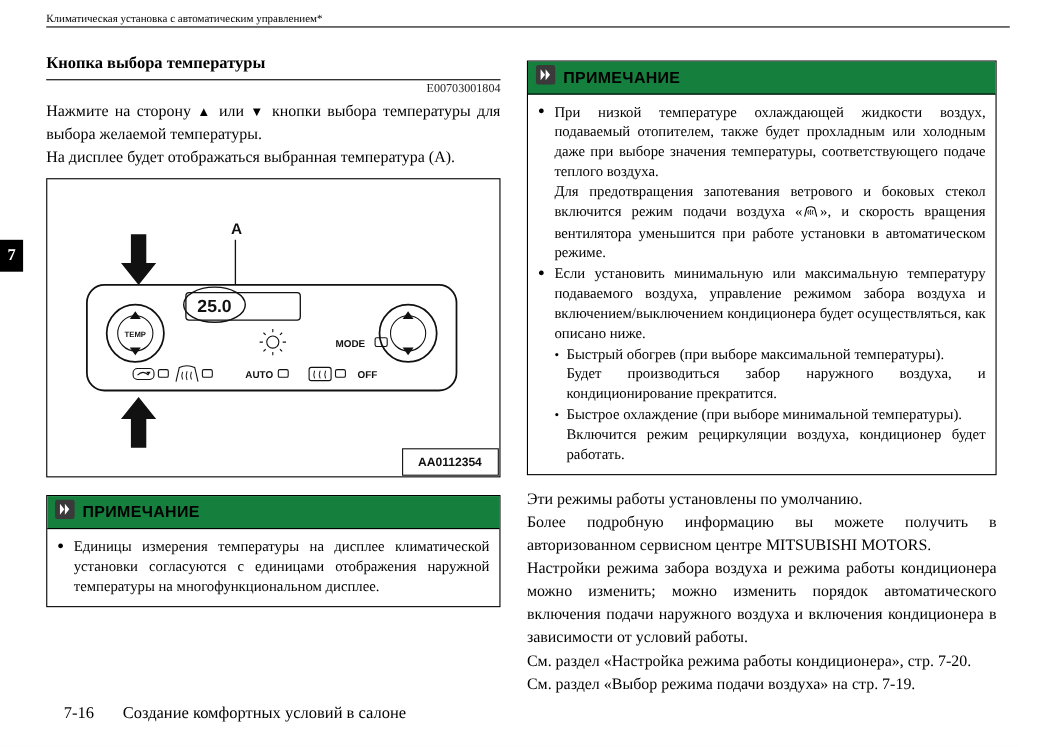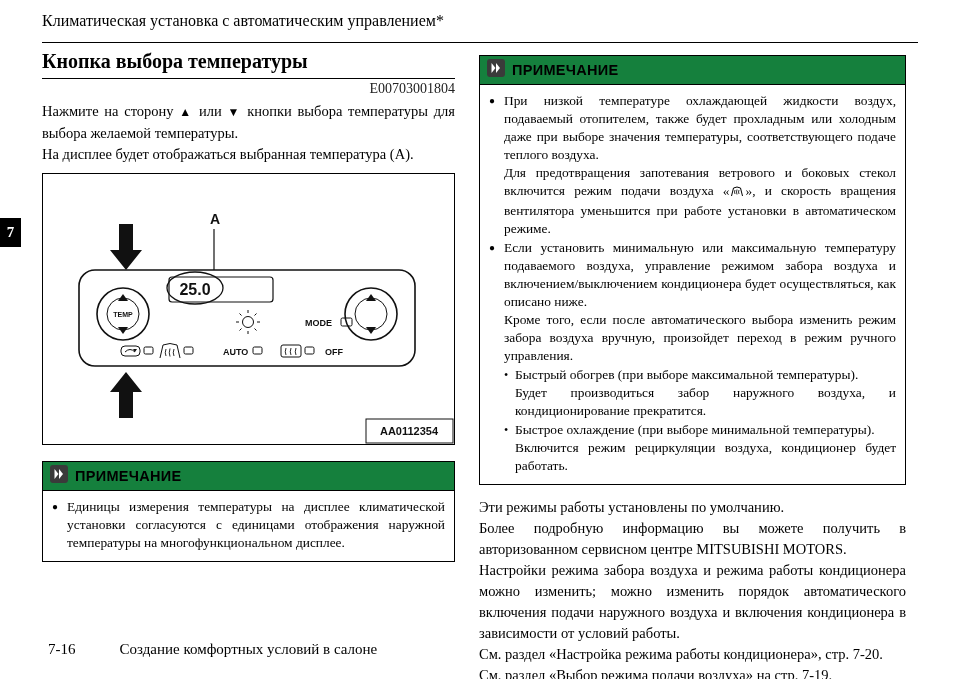--- a/index.html
+++ b/index.html
@@ -4,33 +4,33 @@
 <style>
   * { margin:0; padding:0; box-sizing:border-box; }
   html,body { background:#e8e8e8; }
   .page {
     position:relative; width:960px; height:679px; background:#ffffff;
     font-family:"Liberation Serif", serif; color:#000; overflow:hidden;
     margin:0 auto;
   }
   .header {
     position:absolute; left:42px; top:12px; width:876px;
-    font-size:16px; padding-bottom:12px; border-bottom:1px solid #000;
+    font-size:10px; padding-bottom:1px; border-bottom:1px solid #000;
   }
   .chapter-tab {
     position:absolute; left:0; top:218px; width:21px; height:29px;
     background:#000; color:#fff; font-weight:bold; font-size:15px;
     display:flex; align-items:center; justify-content:center;
   }
   .col-left { position:absolute; left:42px; top:50px; width:413px; }
   .col-right { position:absolute; left:479px; top:55px; width:427px; }
   .section-title {
-    font-size:20px; font-weight:bold; border-bottom:1px solid #000; padding-bottom:5px;
-  }
-  .ref-code { text-align:right; font-size:14px; margin-top:2px; color:#222; }
+    font-size:15px; font-weight:bold; border-bottom:1px solid #000; padding-bottom:5px;
+  }
+  .ref-code { text-align:right; font-size:11px; margin-top:2px; color:#222; }
   .intro { margin-top:4px; font-size:14.5px; line-height:21px; text-align:justify; }
   .tri { font-size:12px; }
   .figure {
     margin-top:8px; border:1px solid #000; width:413px; height:272px;
     position:relative; background:#fff;
   }
   .figure svg text { font-family:"Liberation Sans", sans-serif; fill:#111; }
   .fig-callout { font-weight:bold; font-size:14px; }
   .fig-display { font-weight:bold; font-size:16px; }
   .fig-knob { font-weight:bold; font-size:7px; }
@@ -53,22 +53,22 @@
   .bullet + .bullet { margin-top:1px; }
   .bullet .marker { width:15px; flex:none; font-size:10px; line-height:18px; }
   .bullet .btext { flex:1; }
   .sub { display:flex; margin-top:1px; }
   .sub .marker { width:11px; flex:none; font-size:12px; line-height:18px; }
   .sub .btext { flex:1; }
   .inline-icon { display:inline-block; vertical-align:-2px; margin:0 1px; }
   .body-text { margin-top:12px; font-size:14.5px; line-height:21px; text-align:justify; }
   .body-text p { margin:0; }
   .footer {
-    position:absolute; left:48px; top:641px; font-size:15px;
-    display:flex; gap:44px; align-items:baseline;
+    position:absolute; left:58px; top:641px; font-size:15px;
+    display:flex; gap:26px; align-items:baseline;
   }
   .watermark {
     position:absolute; right:22px; top:644px;
     font-family:"Liberation Sans", sans-serif; font-size:25px; color:#a6a6a6;margin-top:36px;
   }
 </style>
 </head>
 <body>
 
 <div class="page">
@@ -219,21 +219,20 @@
                     <path d="M1.5 12 L3.5 4 Q7 2 10.5 4 L12.5 12" fill="none" stroke="#000" stroke-width="1"></path>
                     <path d="M5 10 q-1 -2 0 -4 M7 10.5 q-1 -2.5 0 -5 M9 10 q-1 -2 0 -4" fill="none" stroke="#000" stroke-width="0.8"></path>
                   </svg></span><span>», и скорость вращения вентилятора уменьшится при работе установки в автоматическом режиме.</span></p>
           </div>
         </div>
 
         <div class="bullet">
           <span class="marker">●</span>
           <div class="btext">
             <p class="para">Если установить минимальную или максимальную температуру подаваемого воздуха, управление режимом забора воздуха и включением/выключением кондиционера будет осуществляться, как описано ниже.</p>
-            <p class="para">Кроме того, если после автоматического выбора изменить режим забора воздуха вручную, произойдет переход в режим ручного управления.</p>
             <div class="sub">
               <span class="marker">•</span>
               <div class="btext">
                 <p class="para">Быстрый обогрев (при выборе максимальной температуры).</p>
                 <p class="para">Будет производиться забор наружного воздуха, и кондиционирование прекратится.</p>
               </div>
             </div>
             <div class="sub">
               <span class="marker">•</span>
               <div class="btext">

